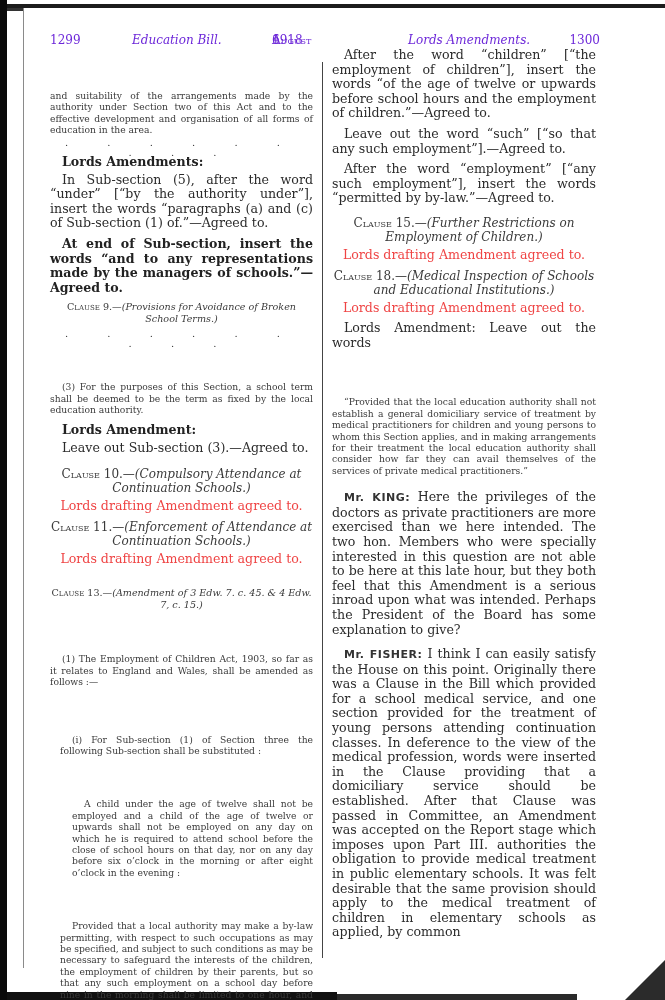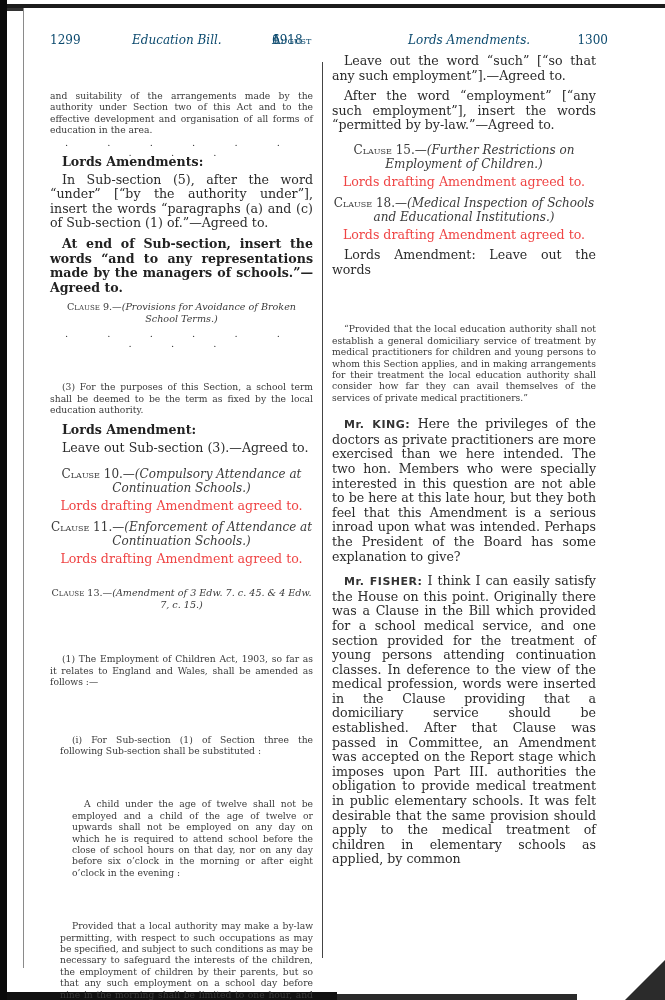--- a/index.html
+++ b/index.html
@@ -13,29 +13,29 @@
     .scan-top-edge { position: absolute; left: 7px; top: 4px; width: 658px; height: 4px; background: #1c1c1c; }
     .scan-top-edge2 { position: absolute; left: 7px; top: 8px; width: 16px; height: 3px; background: #333; }
     .page-left-rule { position: absolute; left: 23px; top: 8px; width: 1px; height: 960px; background: #8a8a8a; }
     .scan-bottom-edge { position: absolute; left: 7px; top: 992px; width: 330px; height: 8px; background: #111; }
     .scan-bottom-edge-b { position: absolute; left: 337px; top: 994px; width: 240px; height: 6px; background: #2a2a2a; }
     .scan-corner { position: absolute; right: 0; bottom: 0; width: 0; height: 0;
       border-left: 40px solid transparent; border-bottom: 40px solid #2b2b2b; }
 
     .running-head {
       position: absolute; top: 33px; left: 50px; width: 566px; height: 16px;
-      font-size: 12px; color: #0c4a6e;
+      font-size: 12px; color: #6d28d9;
     }
     .running-head span { position: absolute; white-space: nowrap; }
     .rh-left-num { left: 0; }
     .rh-left-title { left: 82px; font-style: italic; }
     .rh-date { left: 222px; }
     .rh-date .sc { font-variant: small-caps; }
     .rh-right-title { left: 358px; font-style: italic; text-align: right; }
-    .rh-right-num { right: 8px; }
+    .rh-right-num { right: 16px; }
 
     .col-divider { position: absolute; left: 322px; top: 62px; width: 1px; height: 896px; background: #444; }
 
     .col { position: absolute; top: 48px; }
     .col-left { left: 50px; width: 263px; }
     .col-right { left: 332px; width: 264px; }
 
     .p { margin: 0; text-align: justify; }
     .small { font-size: 9.2px; line-height: 11.4px; color: #3a3a3a; margin-top: 42px; }
     .large { font-size: 12.6px; line-height: 14.6px; color: #2b2b2b; }
@@ -109,20 +109,21 @@
   <div class="gap4"></div>
   <p class="p small hang indent">(i) For Sub-section (1) of Section three the following Sub-section shall be substituted :</p>
   <p class="p small hang2 indent">A child under the age of twelve shall not be employed and a child of the age of twelve or upwards shall not be employed on any day on which he is required to attend school before the close of school hours on that day, nor on any day before six o’clock in the morning or after eight o’clock in the evening :</p>
   <p class="p small hang indent">Provided that a local authority may make a by-law permitting, with respect to such occupations as may be specified, and subject to such conditions as may be necessary to safeguard the interests of the children, the employment of children by their parents, but so that any such employment on a school day before nine in the morning shall be limited to one hour, and that if a child is so employed before nine in the morning he shall not be employed for more than one hour in the afternoon.</p>
   <div class="dots" style="margin-top:4px;">. . . . . . . . .</div>
   <div class="heading">Lords Amendments:</div>
   <p class="p large indent">In Sub-section (1), paragraph (i), after the word “employed” [“shall not be employed”], insert the words, “on any Sunday for more than two hours or.”— Agreed to.</p>
 </div>
 
 <div class="col col-right">
+  <p class="p large indent">After the word “children” [“the employment of children”], insert the words “of the age of twelve or upwards before school hours and the employment of children.”—Agreed to.</p>
   <div class="gap6"></div>
   <p class="p large indent">Leave out the word “such” [“so that any such employment”].—Agreed to.</p>
   <div class="gap6"></div>
   <p class="p large indent">After the word “employment” [“any such employment”], insert the words “permitted by by-law.”—Agreed to.</p>
   <div class="clause large" style="margin-top:10px;">
     <span class="sc">Clause 15.—</span><i>(Further Restrictions on Employment of Children.)</i>
   </div>
   <div class="drafting">Lords drafting Amendment agreed to.</div>
   <div class="clause large">
     <span class="sc">Clause 18.—</span><i>(Medical Inspection of Schools and Educational Institutions.)</i>

